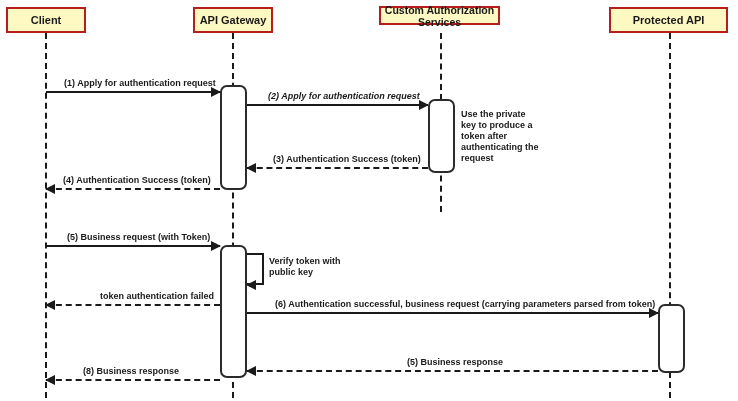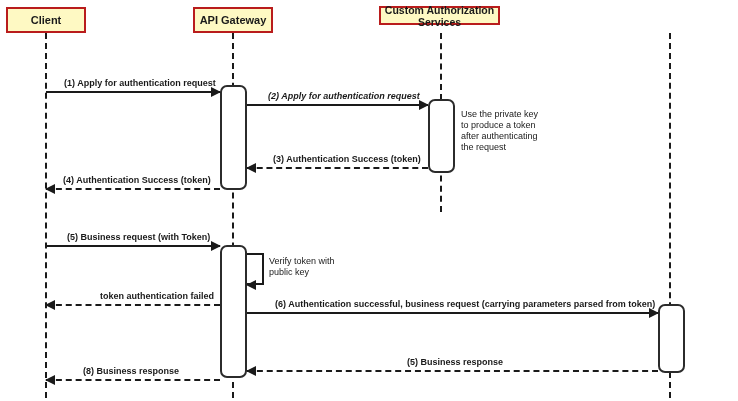--- a/index.html
+++ b/index.html
@@ -81,39 +81,42 @@
   .selfloop .head {
     position: absolute;
     left: -1px; bottom: -7px;
     width: 0; height: 0;
     border-top: 5px solid transparent;
     border-bottom: 5px solid transparent;
     border-right: 10px solid #1a1a1a;
   }
   .free-label {
     position: absolute;
-    font-weight: normal;
+    font-weight: bold;
     font-size: 9px;
     line-height: 11px;
     color: #1a1a1a;
   }
 </style>
 </head>
 <body>
 
 <div class="stage">
 
   <div class="actor" style="left:6px;width:80px;">
     <span>Client</span>
   </div>
   <div class="actor" style="left:193px;width:80px;justify-content:center;">
     <span>API Gateway</span>
   </div>
   <div class="actor" style="left:379px;width:121px;top:6px;height:19px;font-size:10.5px;">
     <span>Custom Authorization Services</span>
+  </div>
+  <div class="actor" style="left:609px;width:119px;">
+    <span>Protected API</span>
   </div>
 
   <div class="lifeline" style="left:45px;height:365px;"></div>
   <div class="lifeline" style="left:232px;height:365px;"></div>
   <div class="lifeline" style="left:440px;height:179px;"></div>
   <div class="lifeline" style="left:669px;height:365px;"></div>
 
   <div class="activation" style="left:220px;top:85px;height:105px;"></div>
   <div class="activation" style="left:428px;top:99px;height:74px;"></div>
   <div class="activation" style="left:220px;top:245px;height:133px;"></div>

